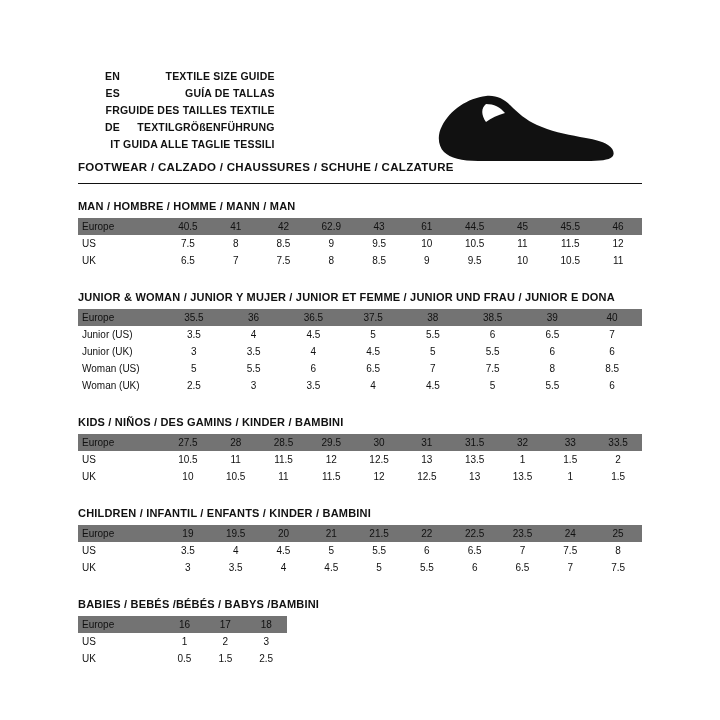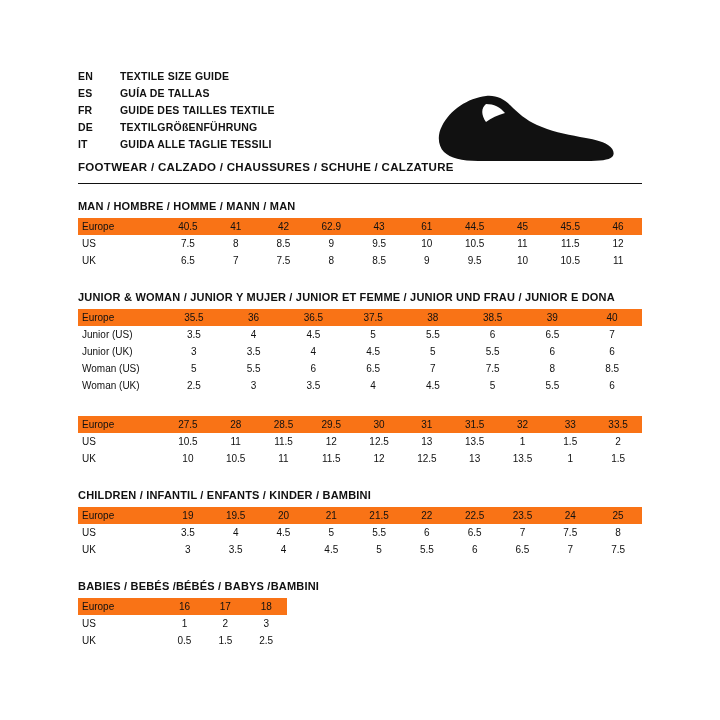--- a/index.html
+++ b/index.html
@@ -30,20 +30,21 @@
   .lang-table {
     border-collapse: collapse;
   }
   .lang-table td {
     font-size: 10.5px;
     font-weight: bold;
     letter-spacing: 0.2px;
     padding: 0 0 5px 0;
     vertical-align: top;
     color: #111;
+    text-align: right;
   }
   .lang-code {
     width: 42px;
   }
   .shoe-wrap {
     position: absolute;
     right: 18px;
     top: 12px;
     width: 190px;
     height: 90px;
@@ -76,21 +77,21 @@
   }
   table.size td {
     font-size: 10px;
     color: #111;
     height: 17px;
     line-height: 17px;
     text-align: center;
     padding: 0;
   }
   table.size tr.head td {
-    background: #f97316;
+    background: #737373;
   }
   table.size td.rowlabel {
     text-align: left;
     padding-left: 4px;
     width: 82px;
   }
   table.size.narrow {
     width: 37%;
   }
   table.size.narrow td.rowlabel {
@@ -243,20 +244,21 @@
               <td>4</td>
               <td>4.5</td>
               <td>5</td>
               <td>5.5</td>
               <td>6</td>
             </tr>
           </tbody>
         </table>
       </div>
       <div class="section">
+        <div class="section-title">KIDS / NIÑOS / DES GAMINS / KINDER / BAMBINI</div>
         <table class="size">
           <tbody>
             <tr class="head">
               <td class="rowlabel">Europe</td>
               <td>27.5</td>
               <td>28</td>
               <td>28.5</td>
               <td>29.5</td>
               <td>30</td>
               <td>31</td>

